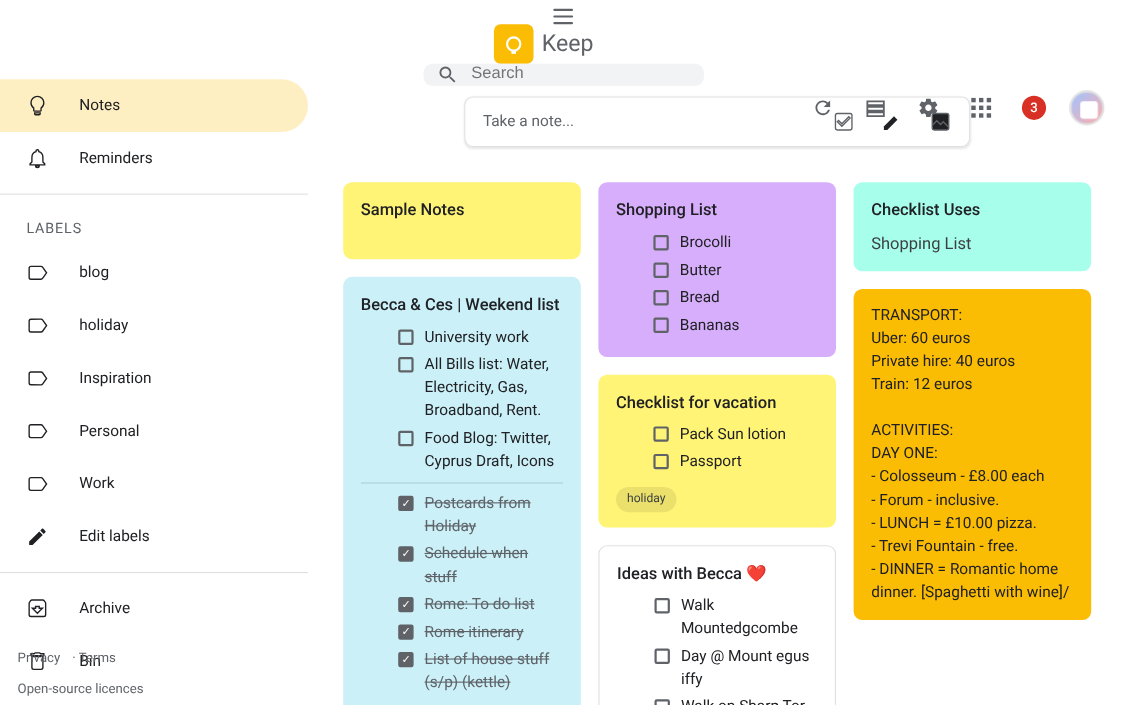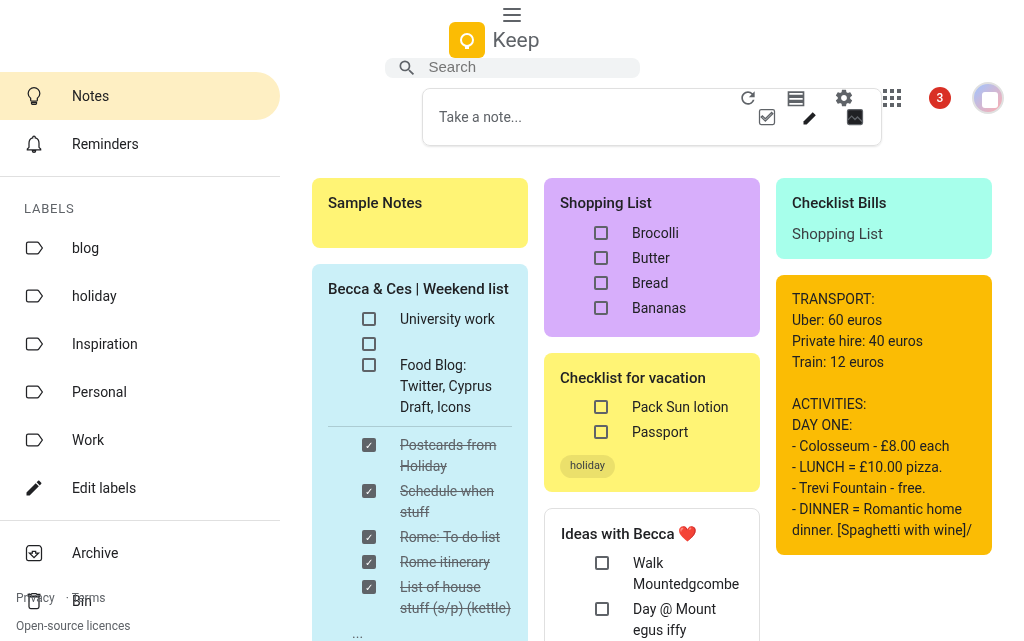--- a/index.html
+++ b/index.html
@@ -27,36 +27,36 @@
 .sidebar { width: 280px; padding-top: 8px; overflow-y: auto; flex-shrink: 0; }
 .nav-item { display: flex; align-items: center; height: 48px; padding-left: 24px; cursor: pointer; border-radius: 0 24px 24px 0; color: #202124; }
 .nav-item.active { background: #feefc3; }
 .nav-item svg, .nav-item .nav-icon { width: 20px; height: 20px; margin-right: 28px; flex-shrink: 0; }
 .nav-label { font-size: 14px; }
 .labels-header { padding: 16px 24px 8px; font-size: 13px; color: #5f6368; letter-spacing: 0.8px; }
 .divider { border-top: 1px solid #e0e0e0; margin: 8px 0; }
 .footer-links { position: absolute; bottom: 8px; left: 16px; font-size: 12px; color: #5f6368; }
 .footer-links a { color: #5f6368; text-decoration: none; margin-right: 8px; }
 .content { flex: 1; padding: 16px 32px; overflow-y: auto; }
-.take-note { max-width: 460px; margin: 8px auto 32px; border: 1px solid #e0e0e0; border-radius: 8px; height: 58px; display: flex; align-items: center; padding: 0 16px; box-shadow: 0 1px 2px rgba(0,0,0,0.1); }
+.take-note { max-width: 460px; margin: 8px auto 32px; border: 1px solid #e0e0e0; border-radius: 8px; height: 46px; display: flex; align-items: center; padding: 0 16px; box-shadow: 0 1px 2px rgba(0,0,0,0.1); }
 .take-note-text { flex: 1; color: #5f6368; font-size: 14px; }
 .take-note-icons { display: flex; gap: 24px; }
 .notes-grid { display: flex; gap: 16px; }
 .col { flex: 1; display: flex; flex-direction: column; gap: 16px; min-width: 0; }
 .note { border-radius: 8px; padding: 14px 16px; font-size: 14px; line-height: 1.5; }
 .note-white { background: #fff; border: 1px solid #e0e0e0; }
 .note-yellow { background: #fff475; }
 .note-purple { background: #d7aefb; }
 .note-lightyellow { background: #fff475; }
 .note-teal { background: #a7ffeb; }
 .note-orange { background: #fbbc04; }
 .note-lightblue { background: #cbf0f8; }
 .note-title { font-weight: 500; margin-bottom: 8px; font-size: 15px; }
 .note-subtitle { font-size: 15px; color: #3c4043; }
-.check-item { display: flex; align-items: flex-start; gap: 24px; margin: 4px 0; padding-left: 34px; }
+.check-item { display: flex; align-items: flex-start; gap: 10px; margin: 4px 0; padding-left: 34px; }
 .check-box { width: 14px; height: 14px; border: 2px solid #5f6368; border-radius: 2px; flex-shrink: 0; margin-top: 3px; }
 .check-box.checked { background: #5f6368; position: relative; }
 .check-box.checked::after { content:'✓'; color:#fff; font-size:10px; position:absolute; top:-2px; left:1px; }
 .check-text.done { text-decoration: line-through; color: #5f6368; }
 .check-sep { border-top: 1px solid rgba(0,0,0,0.15); margin: 8px 0; }
 .tag-chip { display: inline-flex; align-items: center; background: rgba(0,0,0,0.08); border-radius: 12px; padding: 3px 10px; font-size: 11px; color: #3c4043; margin-top: 8px; }
 .tag-chip.with-icon svg { margin-right: 4px; }
 .ellipsis-row { color: #5f6368; margin: 4px 0 0 24px; }
 svg { fill: currentColor; }
 </style>
@@ -221,20 +221,21 @@
         </div>
         <div class="note note-lightblue">
           <div class="note-title">Becca &amp; Ces | Weekend list</div>
           <div id="becca-items">
               <div class="check-item">
                 <div class="check-box"></div>
                 <span class="check-text">University work</span>
               </div>
               <div class="check-item">
                 <div class="check-box"></div>
+                <span class="check-text">All Bills list: Water, Electricity, Gas, Broadband, Rent.</span>
               </div>
               <div class="check-item">
                 <div class="check-box"></div>
                 <span class="check-text">Food Blog: Twitter, Cyprus Draft, Icons</span>
               </div>
             </div>
           <div class="check-sep"></div>
           <div id="becca-done">
               <div class="check-item">
                 <div class="check-box checked"></div>
@@ -316,32 +317,33 @@
               <div class="check-item">
                 <div class="check-box"></div>
                 <span class="check-text">Day @ St Germans</span>
               </div>
             </div>
         </div>
       </div>
 
       <div class="col">
         <div class="note note-teal" style="min-height:80px">
-          <div class="note-title">Checklist Bills</div>
+          <div class="note-title">Checklist Uses</div>
           <div class="note-subtitle">Shopping List</div>
         </div>
         <div class="note note-orange">
           <div>TRANSPORT:</div>
           <div>Uber: 60 euros</div>
           <div>Private hire: 40 euros</div>
           <div>Train: 12 euros</div>
           <br>
           <div>ACTIVITIES:</div>
           <div>DAY ONE:</div>
           <div>- Colosseum - £8.00 each</div>
+          <div>- Forum - inclusive.</div>
           <div>- LUNCH = £10.00 pizza.</div>
           <div>- Trevi Fountain - free.</div>
           <div>- DINNER = Romantic home dinner. [Spaghetti with wine]/</div>
           
         </div>
       </div>
     </div>
   </div>
 </div>
 

